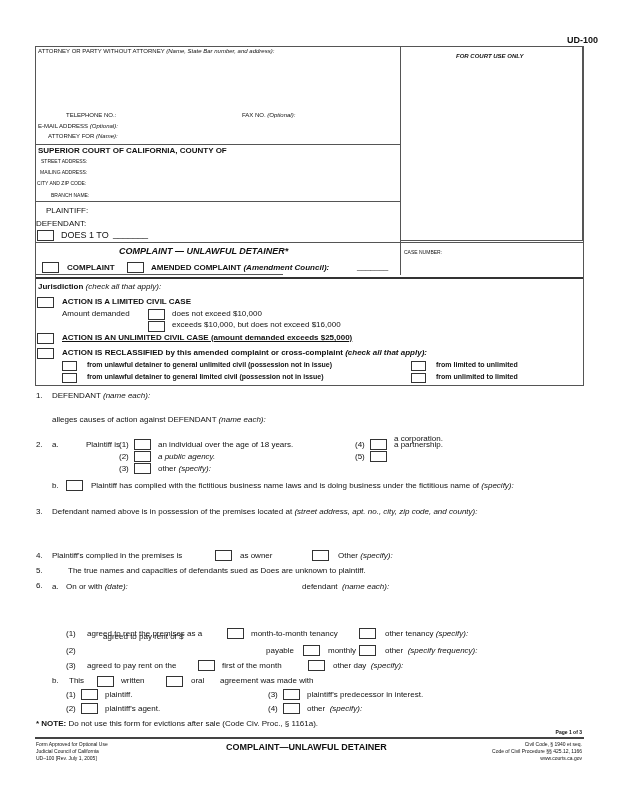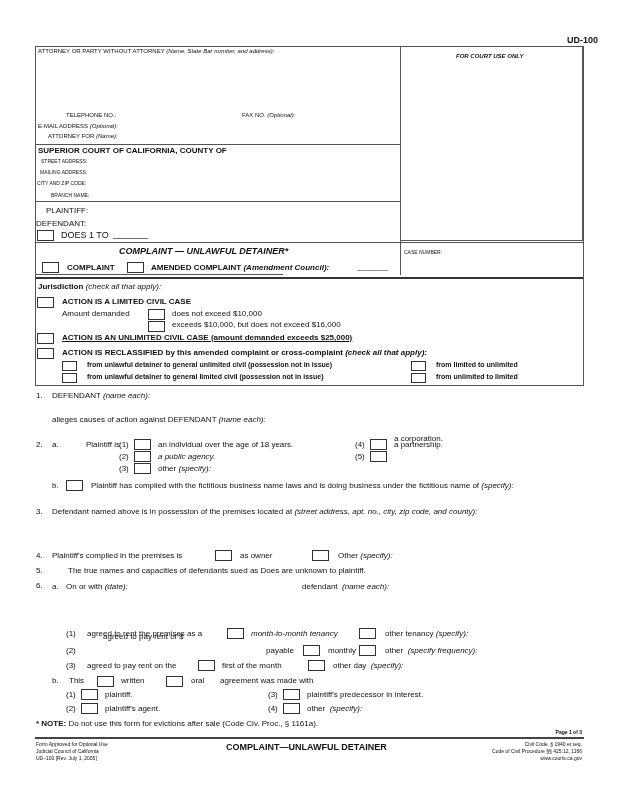--- a/index.html
+++ b/index.html
@@ -138,21 +138,21 @@
 <div class="abs t8" style="left:36px;top:581px;">6.</div>
 <div class="abs t8" style="left:52px;top:582px;">a.</div>
 <div class="abs t8" style="left:66px;top:582px;"><span>On or with</span> <span class="i">(date):</span></div>
 <div class="abs" style="left:150px;top:580px;width:140px;height:12px;"></div>
 <div class="abs t8" style="left:302px;top:582px;"><span>defendant</span>&nbsp; <span class="i">(name each):</span></div>
 <div class="abs" style="left:410px;top:580px;width:165px;height:40px;"></div>
 
 <div class="abs t8" style="left:66px;top:629px;">(1)</div>
 <div class="abs t8" style="left:87px;top:629px;">agreed to rent the premises as a</div>
 <div class="bx lg" style="left:227px;top:628px;"></div>
-<div class="abs t8" style="left:251px;top:629px;font-style:italic;">month-to-month tenancy</div>
+<div class="abs t8" style="left:251px;top:629px;">month-to-month tenancy</div>
 <div class="bx lg" style="left:359px;top:628px;"></div>
 <div class="abs t8" style="left:385px;top:629px;"><span>other tenancy</span> <span class="i">(specify):</span></div>
 
 <div class="abs t8" style="left:66px;top:646px;">(2)</div>
 <div class="abs t8" style="left:87px;top:632px;margin-left:16px;">agreed to pay rent of $</div>
 <div class="abs" style="left:182px;top:644px;width:80px;height:12px;"></div>
 <div class="abs t8" style="left:266px;top:646px;">payable</div>
 <div class="bx lg" style="left:303px;top:645px;"></div>
 <div class="abs t8" style="left:328px;top:646px;">monthly</div>
 <div class="bx lg" style="left:359px;top:645px;"></div>

